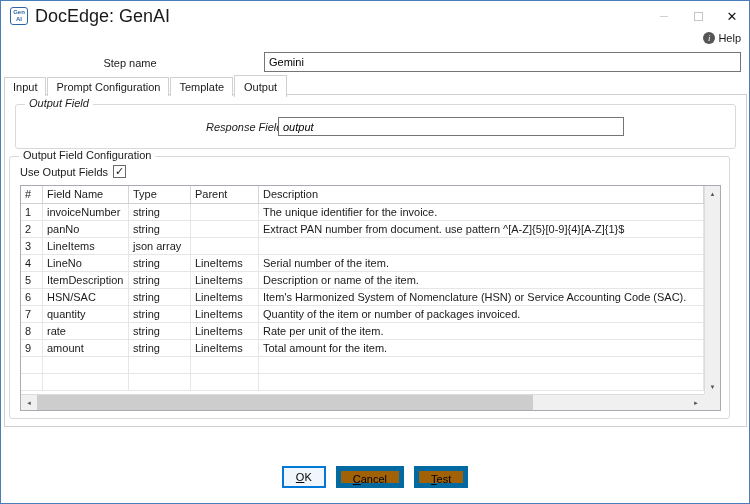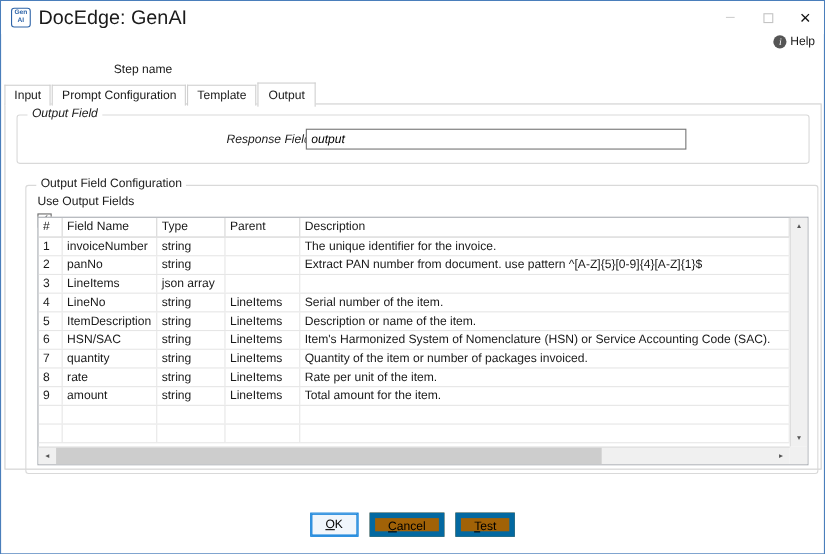--- a/index.html
+++ b/index.html
@@ -26,25 +26,25 @@
   .steplabel{position:absolute;left:0;top:56px;width:258px;text-align:center;}
   .stepinput{position:absolute;left:263px;top:51px;width:477px;height:20px;border:1px solid #757575;font:inherit;padding:1px 4px;outline:none;}
   
   .tabs{position:absolute;left:3px;top:74px;display:flex;align-items:flex-end;z-index:3;}
   .tab{background:#fff;border:1px solid #d0d0d0;border-bottom:none;padding:3px 8px;margin-right:1px;white-space:nowrap;cursor:default;}
   .tab.active{padding:5px 9px 4px;margin-bottom:-1px;z-index:4;position:relative;background:#fff;}
   .pane{position:absolute;left:3px;top:93px;width:743px;height:333px;border:1px solid #d0d0d0;background:#fff;z-index:1;}
   
   .group{position:absolute;border:1px solid #d9d9d9;border-radius:3px;}
   .g1{left:10px;top:9px;width:721px;height:45px;font-style:italic;}
-  .g2{left:18px;top:61px;width:721px;height:263px;margin-top:12px;}
+  .g2{left:4px;top:61px;width:721px;height:263px;}
   .glabel{position:absolute;top:-8px;left:9px;background:#fff;padding:0 4px;}
   .rflabel{position:absolute;left:190px;top:16px;}
   .rfinput{position:absolute;left:262px;top:12px;width:346px;height:19px;border:1px solid #757575;font:inherit;padding:1px 4px;outline:none;}
-  .cbrow{position:absolute;left:10px;top:8px;display:flex;align-items:flex-start;gap:5px;flex-direction:column;}
+  .cbrow{position:absolute;left:10px;top:8px;display:flex;align-items:center;gap:5px;}
   .checkbox{width:13px;height:13px;border:1px solid #6a6a6a;background:#fff;display:flex;align-items:center;justify-content:center;font-size:11px;line-height:1;cursor:default;}
   
   .table{position:absolute;left:10px;top:28px;width:701px;height:226px;border:1px solid #a8acb2;background:#fff;
          display:grid;grid-template-columns:1fr 16px;grid-template-rows:1fr 16px;}
   .tmain{grid-area:1/1;overflow:hidden;display:flex;flex-direction:column;}
   .trow{display:grid;grid-template-columns:22px 86px 62px 68px 1fr;height:17px;flex:none;border-bottom:1px solid #e6e6e6;}
   .thead{height:18px;border-bottom:1px solid #cfcfcf;}
   .cell{padding:1px 4px;line-height:14px;white-space:nowrap;overflow:hidden;border-right:1px solid #e6e6e6;}
   .thead .cell{border-right:1px solid #d6d6d6;}
   .tbody{flex:1;display:flex;flex-direction:column;overflow:hidden;}
@@ -80,20 +80,21 @@
       <span class="wbtn close">✕</span>
     </span>
   </div>
 
   <div class="helprow">
     <span class="infoicon">i</span>
     <span>Help</span>
   </div>
 
   <div class="steplabel">Step name</div>
+  <input class="stepinput" type="text" value="Gemini" style="">
 
   <div class="tabs">
     <div class="tab">Input</div>
     <div class="tab">Prompt Configuration</div>
     <div class="tab">Template</div>
     <div class="tab active">Output</div>
   </div>
 
   <div class="pane">
 

